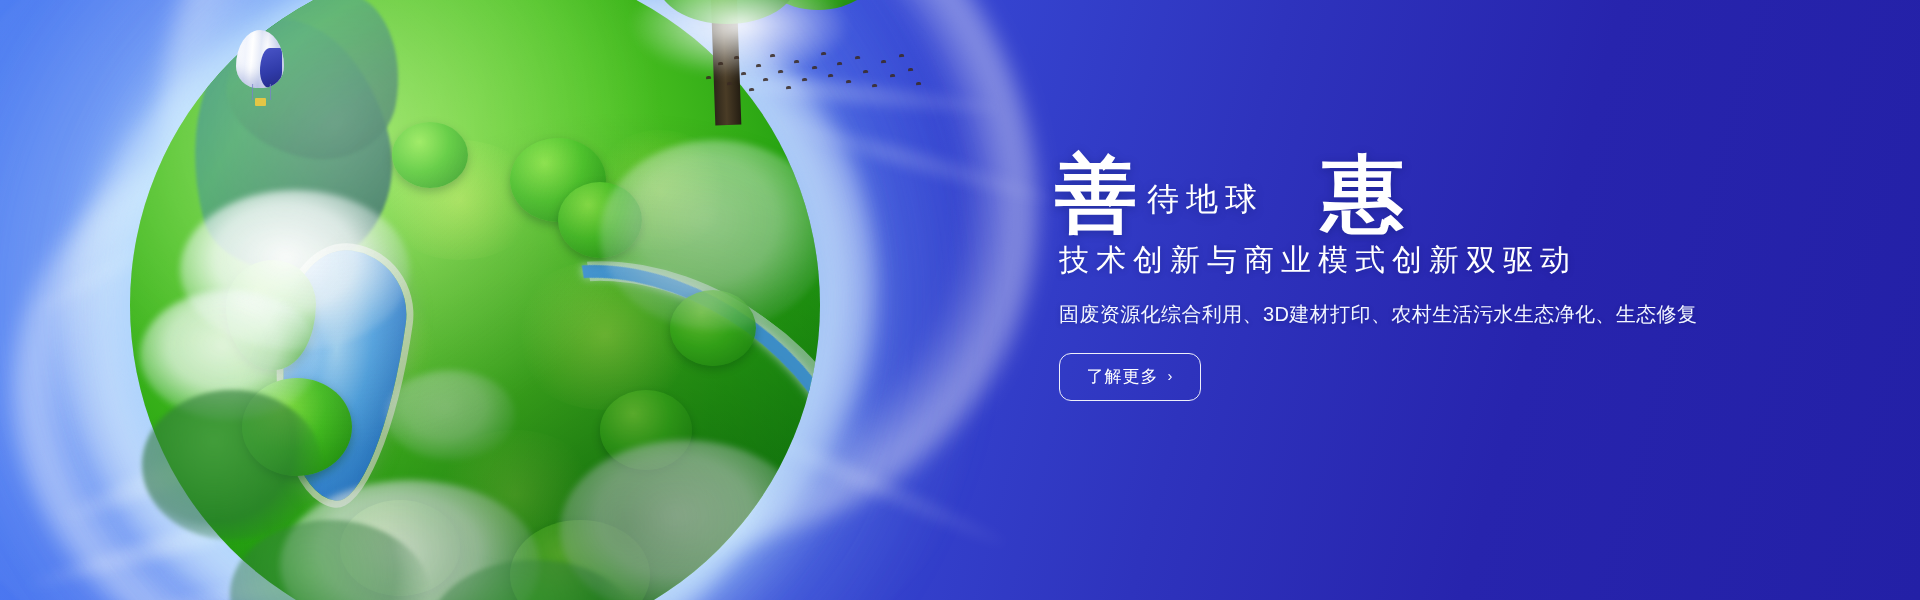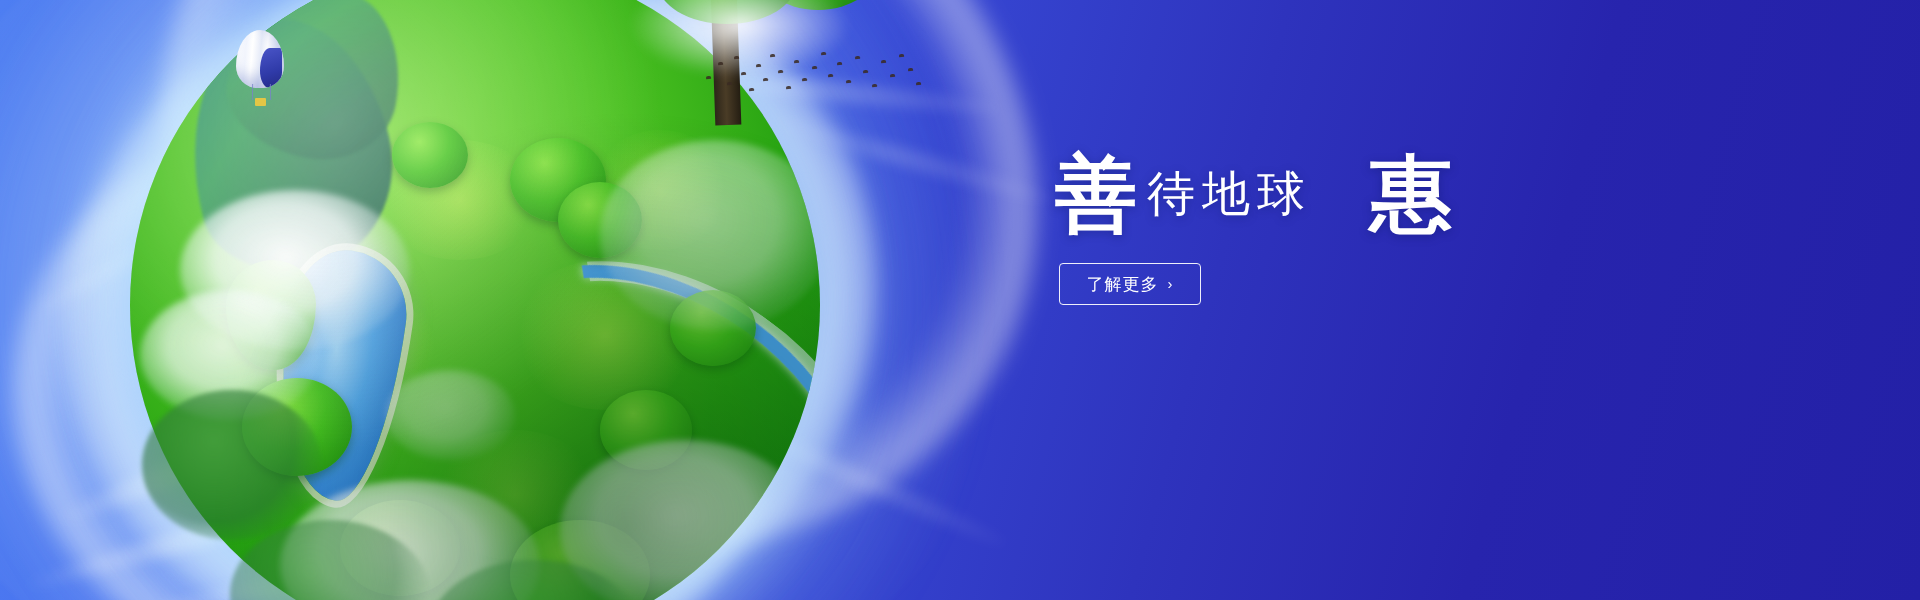--- a/index.html
+++ b/index.html
@@ -261,21 +261,21 @@
     font-family: "DejaVu Serif", "Liberation Serif", serif;
     font-size: 82px;
     font-weight: 700;
     letter-spacing: 0;
     line-height: .92;
     position: relative;
     top: 6px;
   }
   .kaiti {
     font-family: "DejaVu Serif", "Liberation Serif", serif;
-    font-size: 48px;
+    font-size: 32px;
     font-weight: 500;
     letter-spacing: 7px;
     padding-left: 10px;
     position: relative;
     top: -6px;
   }
   .gap { display: inline-block; width: 58px; }
 
   #subtitle {
     font-size: 30px;
@@ -296,25 +296,25 @@
     color: #f3f6ff;
     text-shadow: 0 1px 5px rgba(10,20,90,0.30);
   }
   #cta {
     display: inline-flex;
     align-items: center;
     justify-content: center;
     gap: 9px;
     margin: 26px 0 0 4px;
     padding: 0 26px;
-    height: 42px;
+    height: 48px;
     min-width: 142px;
     box-sizing: border-box;
     border: 1px solid rgba(255,255,255,0.92);
-    border-radius: 4px;
+    border-radius: 12px;
     background: transparent;
     color: #ffffff;
     font-family: "Liberation Sans", "DejaVu Sans", sans-serif;
     font-size: 17px;
     letter-spacing: 1px;
     cursor: pointer;
   }
   #cta .chev {
     font-size: 15px;
     font-weight: 300;
@@ -429,21 +429,23 @@
 
   <div id="copy">
 
     <h1 id="headline">
       <span class="brush">善</span>
       <span class="kaiti">待地球</span>
       <span class="gap"></span>
       <span class="brush">惠</span>
     </h1>
 
-
+    <div id="subtitle">技术创新与商业模式创新双驱动</div>
+
+    <div id="tagline">固废资源化综合利用、3D建材打印、农村生活污水生态净化、生态修复</div>
 
     <button id="cta">
       <span>了解更多</span>
       <span class="chev">›</span>
     </button>
 
   </div>
 </div>
 
 </body></html>

